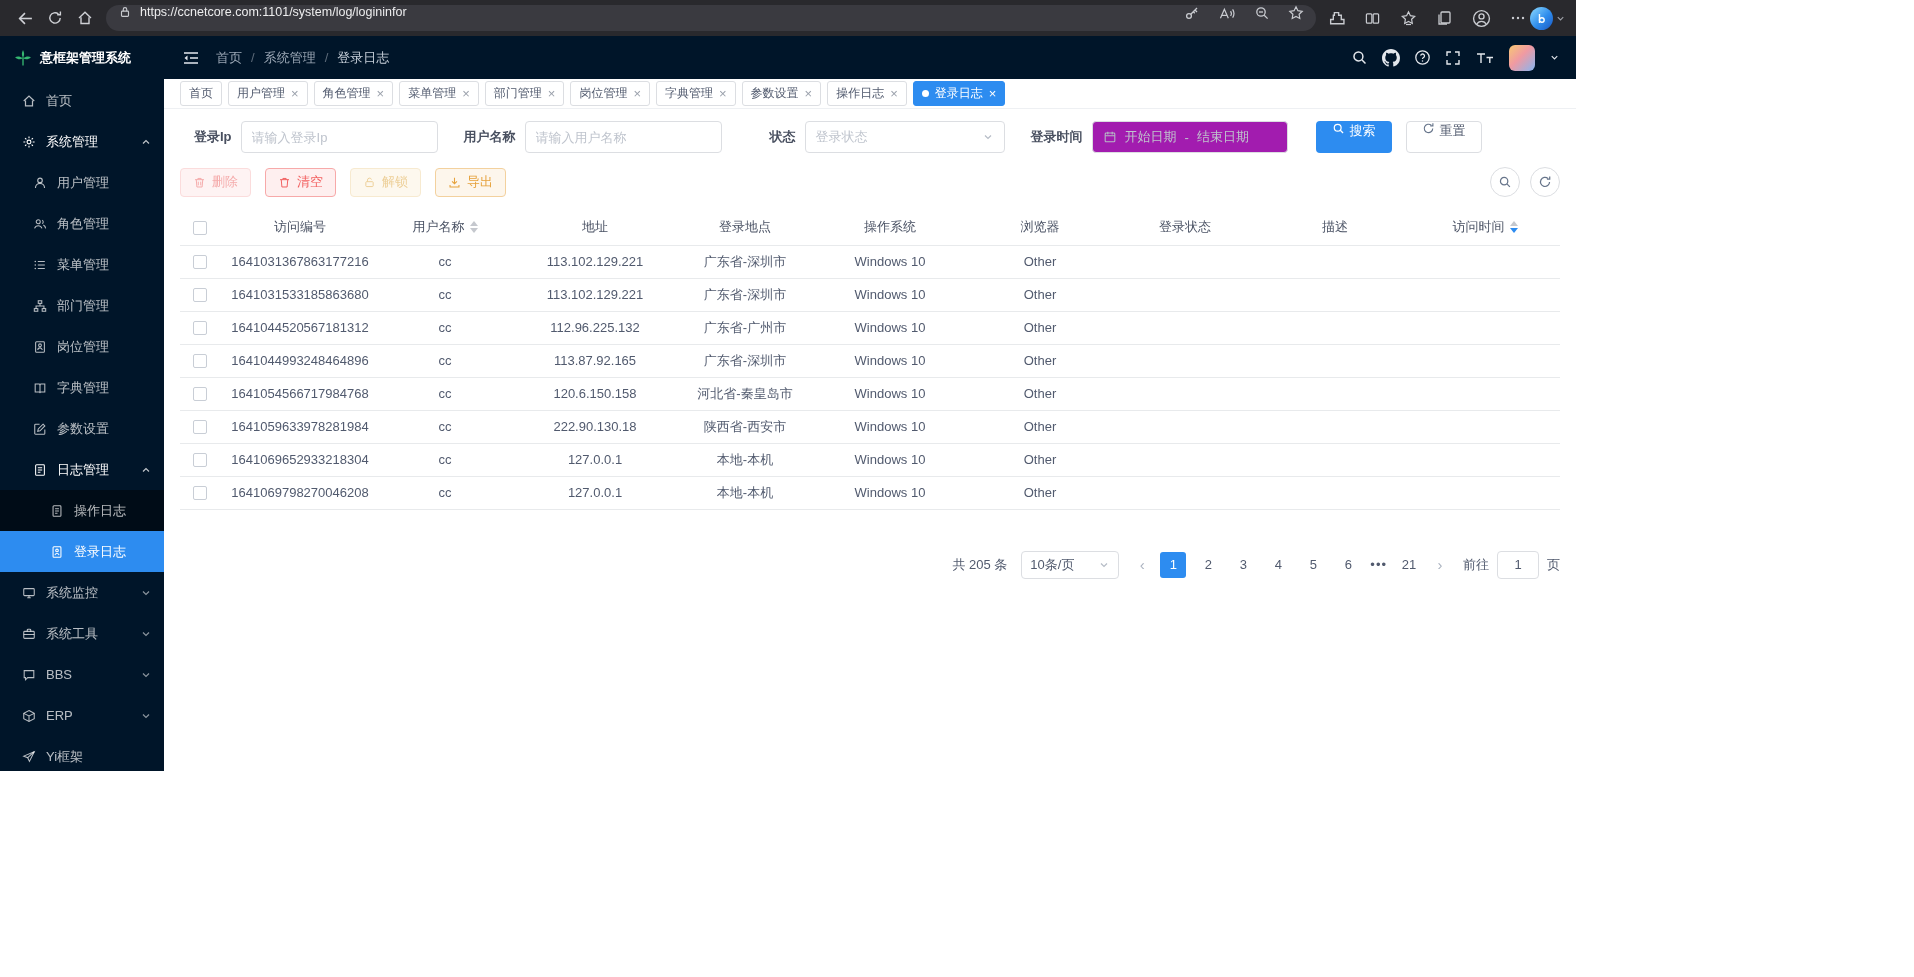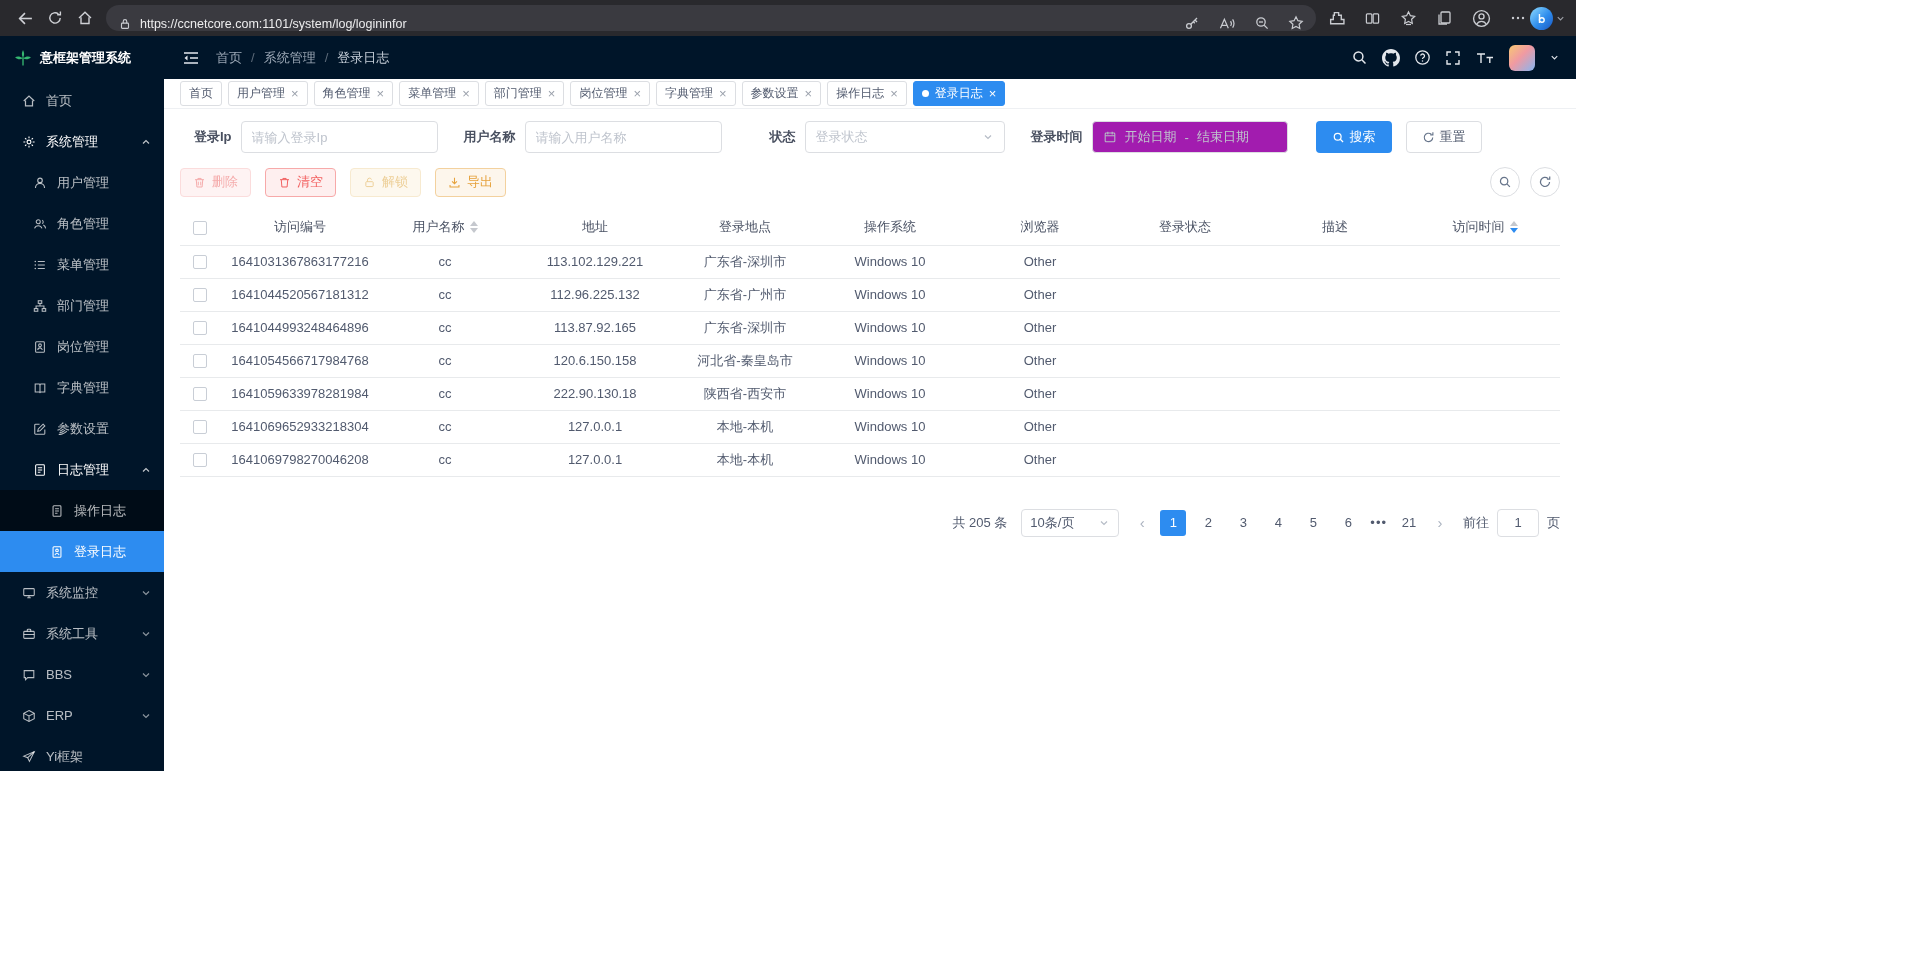--- a/index.html
+++ b/index.html
@@ -4,21 +4,21 @@
 <style>
 *{margin:0;padding:0;box-sizing:border-box}
 html,body{width:1914px;height:977px;overflow:hidden}
 body{font-family:"Liberation Sans","DejaVu Sans",sans-serif;background:#ffffff;font-size:13px}
 svg{display:block}
 .window{width:1576px;height:977px;background:#fff}
 
 
 .browser-bar{height:36px;background:#29292d;display:flex;align-items:center;padding:0 10px;color:#c9cbd0}
 .bicon{width:30px;height:28px;display:flex;align-items:center;justify-content:center;border-radius:4px;flex:none;cursor:pointer;color:#cfd1d6}
-.url-pill{flex:1;height:26px;background:#3a3a40;border-radius:13px;margin:0 12px 0 6px;display:flex;align-items:flex-end;padding:0 12px;min-width:0}
+.url-pill{flex:1;height:26px;background:#3a3a40;border-radius:13px;margin:0 12px 0 6px;display:flex;align-items:flex-start;padding:0 12px;min-width:0}
 .url-text{font-size:12.5px;color:#ededee;margin-left:8px;white-space:nowrap;overflow:hidden}
 .pill-icons{margin-left:auto;display:flex;align-items:center;gap:18px;color:#c9cbd0}
 .chrome-icons{display:flex;align-items:center;gap:19px;margin-right:4px;color:#c9cbd0}
 .bing-badge{width:23px;height:23px;border-radius:50%;background:linear-gradient(135deg,#8fdcff 0%,#2f8ded 55%,#1857c3 100%);display:flex;align-items:center;justify-content:center;flex:none;cursor:pointer}
 .tiny-caret{color:#9ea1a8;margin-left:2px}
 
 
 .app{display:flex;height:735px}
 .sidebar{width:164px;background:#001529;flex:none;display:flex;flex-direction:column;overflow:hidden}
 .logo{height:44px;display:flex;align-items:center;padding-left:13px;gap:7px;flex:none}
@@ -53,21 +53,21 @@
 
 
 .content{padding:12px 16px 0 16px;background:#fff;flex:1}
 .search-row{display:flex;align-items:center;padding-left:14px}
 .flabel{font-size:13px;font-weight:bold;color:#495060;white-space:nowrap}
 .inp{height:32px;border:1px solid #dcdee2;border-radius:4px;font-size:13px;padding:0 10px;color:#515a6e;background:#fff;outline:none}
 .inp::placeholder{color:#bfc4cd}
 .selbox{height:32px;border:1px solid #dcdee2;border-radius:4px;display:flex;align-items:center;justify-content:space-between;padding:0 10px;cursor:pointer;background:#fff}
 .ph{color:#bfc4cd;font-size:13px}
 .datebox{height:32px;border:1px solid #dcdee2;border-radius:4px;display:flex;align-items:center;gap:8px;padding:0 10px;background:#a21caf;cursor:text;color:#bfc4cd}
-.btn{display:inline-flex;align-items:center;gap:5px;border-radius:4px;font-size:13px;cursor:pointer;border:1px solid transparent;height:32px;padding:0 15px}
+.btn{display:inline-flex;gap:5px;border-radius:4px;font-size:13px;cursor:pointer;border:1px solid transparent;height:32px;padding:0 15px}
 .btn-primary{background:#2d8cf0;color:#fff}
 .btn-default{background:#fff;color:#515a6e;border-color:#dcdee2}
 
 .toolbar{margin-top:14px;display:flex;align-items:center;gap:14px}
 .tbtn{height:29px;padding:0 12px;border-radius:4px;font-size:13px;display:inline-flex;align-items:center;gap:6px;border:1px solid;cursor:pointer;background:#fff}
 .tbtn-delete{background:#fef3f3;border-color:#fbdcdc;color:#f5abab;cursor:not-allowed}
 .tbtn-clear{background:#feefef;border-color:#f7a9a9;color:#f25e5e}
 .tbtn-unlock{background:#fdf8ee;border-color:#f7ead0;color:#edcf97;cursor:not-allowed}
 .tbtn-export{background:#fdf6ec;border-color:#f3d19e;color:#e6a23c}
 .toolbar-right{margin-left:auto;display:flex;gap:10px}
@@ -78,21 +78,21 @@
 .grid th,.grid td{border-bottom:1px solid #e8eaec;font-size:13px;color:#515a6e;text-align:center;height:33px;overflow:hidden;white-space:nowrap}
 .grid th{font-weight:normal;color:#4a5264;height:36px}
 .th-flex{display:inline-flex;align-items:center;justify-content:center}
 .checkbox{display:inline-block;width:14px;height:14px;border:1px solid #c9ced6;border-radius:2px;background:#fff;vertical-align:middle;cursor:pointer}
 .sorter{display:inline-flex;flex-direction:column;gap:2px;margin-left:5px}
 .car-u{width:0;height:0;border-left:4px solid transparent;border-right:4px solid transparent;border-bottom:5px solid #c5c8ce}
 .car-d{width:0;height:0;border-left:4px solid transparent;border-right:4px solid transparent;border-top:5px solid #c5c8ce}
 .car-d.on{border-top-color:#2d8cf0}
 
 
-.pager-row{margin-top:32px;display:flex;align-items:center;justify-content:flex-end;gap:14px;font-size:13px;color:#515a6e}
+.pager-row{margin-top:41px;display:flex;align-items:center;justify-content:flex-end;gap:14px;font-size:13px;color:#515a6e}
 .psize{width:98px;height:28px;border:1px solid #dcdee2;border-radius:4px;display:flex;align-items:center;justify-content:space-between;padding:0 8px;color:#515a6e;cursor:pointer;background:#fff}
 .pages{display:flex;align-items:center;gap:9px}
 .pg{min-width:26px;height:26px;line-height:26px;text-align:center;border-radius:3px;cursor:pointer;color:#515a6e;padding:0 4px}
 .pg.active{background:#2d8cf0;color:#fff}
 .pnav{color:#aab2bf;font-size:15px;cursor:pointer;min-width:18px;text-align:center}
 .pg-dots{color:#515a6e;letter-spacing:1px}
 .goto{display:flex;align-items:center;gap:8px}
 .goto-input{width:42px;height:28px;border:1px solid #dcdee2;border-radius:4px;text-align:center;font-size:13px;color:#515a6e;outline:none}
 </style>
 </head>
@@ -579,20 +579,32 @@
                 <td>cc</td>
                 <td>113.102.129.221</td>
                 <td>广东省-深圳市</td>
                 <td>Windows 10</td>
                 <td>Other</td>
                 <td></td>
                 <td></td>
                 <td></td>
               </tr>
 
+              <tr>
+                <td><span class="checkbox"></span></td>
+                <td>1641031533185863680</td>
+                <td>cc</td>
+                <td>113.102.129.221</td>
+                <td>广东省-深圳市</td>
+                <td>Windows 10</td>
+                <td>Other</td>
+                <td></td>
+                <td></td>
+                <td></td>
+              </tr>
 
 
               <tr>
                 <td><span class="checkbox"></span></td>
                 <td>1641044520567181312</td>
                 <td>cc</td>
                 <td>112.96.225.132</td>
                 <td>广东省-广州市</td>
                 <td>Windows 10</td>
                 <td>Other</td>

